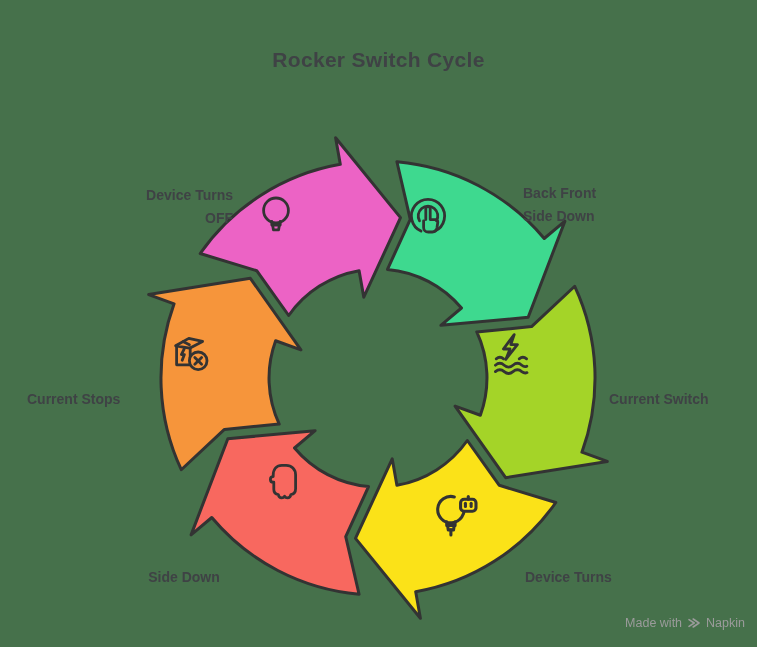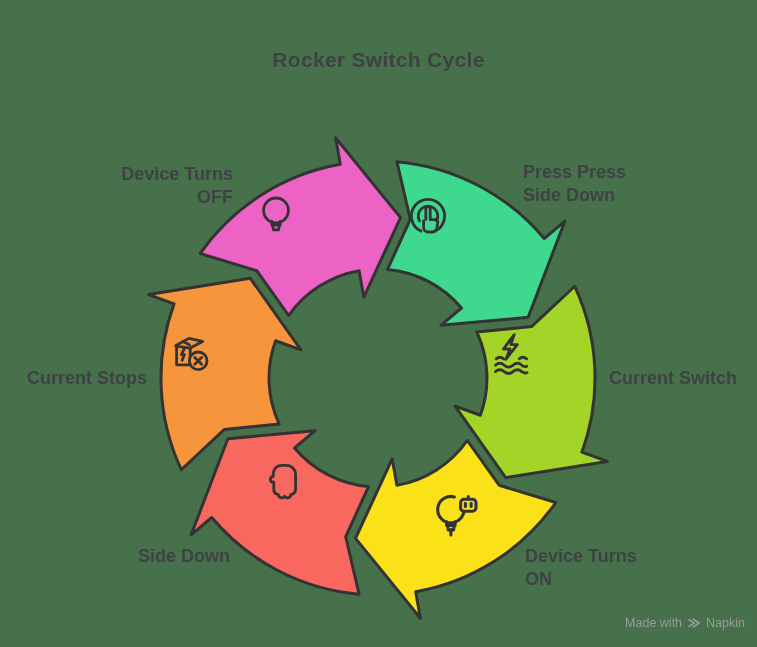--- a/index.html
+++ b/index.html
@@ -9,22 +9,22 @@
     width:757px;height:647px;
     overflow:hidden;
   }
   .title{
     position:absolute;top:48px;left:0;width:100%;
     text-align:center;font-size:21px;font-weight:bold;
     letter-spacing:.3px;margin:0;
   }
   .ring{position:absolute;left:0;top:0;}
   .lbl{
-    position:absolute;font-size:18px;font-weight:bold;
-    line-height:23px;white-space:nowrap;
+    position:absolute;font-size:14px;font-weight:bold;
+    line-height:23px;white-space:nowrap;margin-top:21px;
   }
   .lbl.right{text-align:right;}
   .lbl.center{text-align:center;}
   .footer{
     position:absolute;right:12px;bottom:17px;
     display:flex;align-items:center;gap:5px;
     font-size:12.5px;font-weight:500;
   }
   .footer svg{display:block;}
 </style>
@@ -95,31 +95,30 @@
       </g>
     </g>
   </svg>
 
   <div class="lbl right" style="left: 83px; top: 163px; width: 150px; color: rgb(63, 66, 69);">
     <div>Device Turns</div>
     <div>OFF</div>
   </div>
 
   <div class="lbl" style="left: 523px; top: 161px; color: rgb(63, 66, 69);">
-    <div>Press Press</div>
+    <div>Back Front</div>
     <div>Side Down</div>
   </div>
 
   <div class="lbl" style="left: 609px; top: 367px; color: rgb(63, 66, 69);">
     <div>Current Switch</div>
   </div>
 
   <div class="lbl" style="left: 525px; top: 545px; color: rgb(63, 66, 69);">
     <div>Device Turns</div>
-    <div>ON</div>
   </div>
 
   <div class="lbl center" style="left: 103px; top: 545px; width: 162px; color: rgb(63, 66, 69);">
     <div>Side Down</div>
   </div>
 
   <div class="lbl" style="left: 27px; top: 367px; color: rgb(63, 66, 69);">
     <div>Current Stops</div>
   </div>
 

